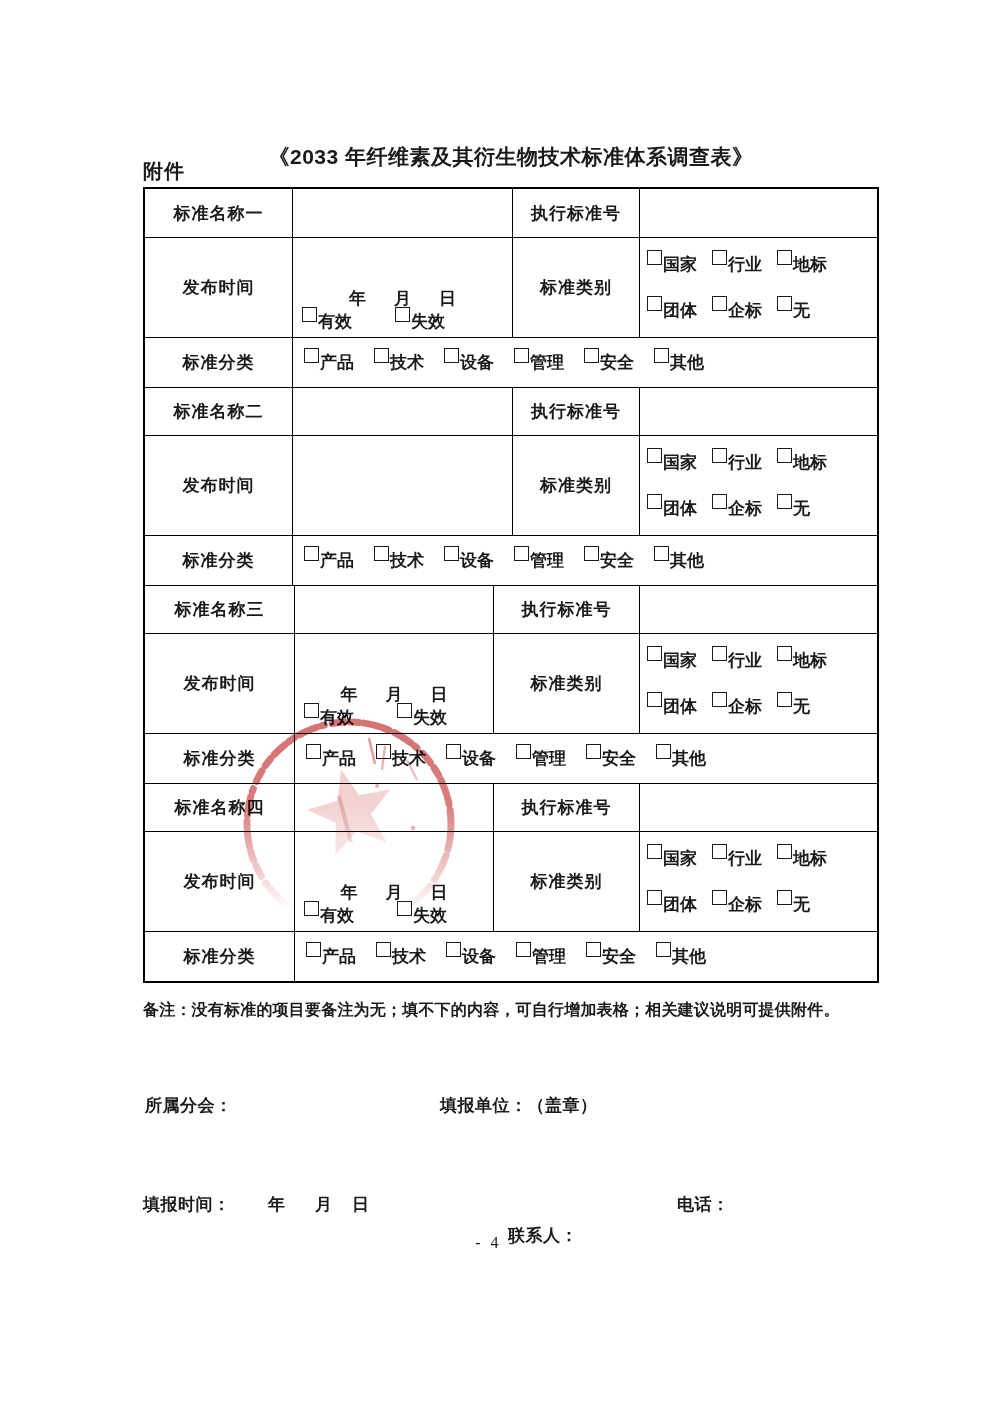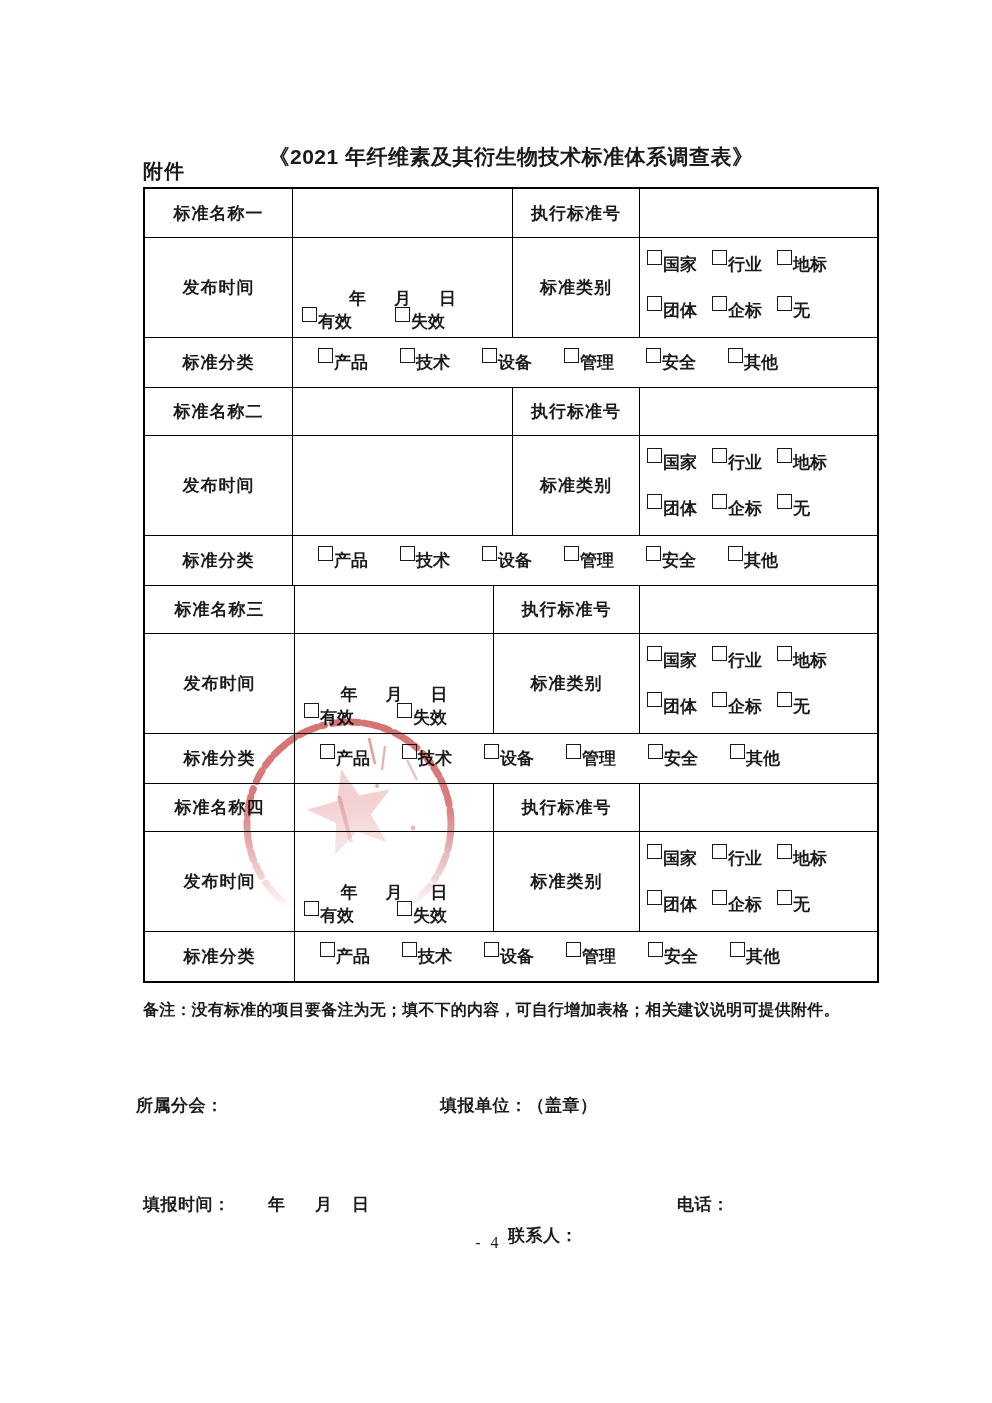--- a/index.html
+++ b/index.html
@@ -31,55 +31,55 @@
   .wa1{width:147px;}.wa2{width:220px;}.wa3{width:127px;}
   .wb1{width:149px;}.wb2{width:199px;}.wb3{width:146px;}
   .wflex{flex:1;gap:9px;}
   .lab{align-items:center;justify-content:center;font-size:17px;font-weight:600;letter-spacing:1px;}
   .time-cell{flex-direction:column;justify-content:flex-end;padding:4px 0;}
   .ymd{text-align:center;font-size:17px;font-weight:600;}
   .ymd span{margin:0 14px;}
   .status-line{display:flex;gap:43px;padding-left:9px;}
   .cat-cell{flex-direction:column;justify-content:space-evenly;padding-left:7px;}
   .cat-line{display:flex;gap:15px;}
-  .class-cell{align-items:center;padding-left:25px;gap:32px;}
+  .class-cell{align-items:center;padding-left:11px;gap:20px;}
   .cb{display:inline-flex;align-items:center;font-size:17px;font-weight:600;white-space:nowrap;}
   .cb .box{
     width:13px;height:13px;border:1.6px solid #1a1a1a;background:#fff;
     display:inline-block;transform:translateY(-7px);margin-right:1px;flex:0 0 auto;
   }
   .fill-cell{background:transparent;}
   
   .note{
     position:absolute;left:143px;top:999px;width:742px;
     font-size:16px;font-weight:600;letter-spacing:0.2px;line-height:1.35;
   }
   .flabel{position:absolute;font-size:17px;font-weight:600;letter-spacing:0.5px;}
-  .pos-branch{left:136px;top:1094px;}
+  .pos-branch{left:145px;top:1094px;}
   .pos-unit{left:440px;top:1094px;}
   .pos-filltime{left:143px;top:1193px;}
   .pos-fy{left:268px;top:1193px;}
   .pos-fm{left:315px;top:1193px;}
   .pos-fd{left:352px;top:1193px;}
   .pos-contact{left:508px;top:1224px;}
   .pos-phone{left:677px;top:1193px;}
   .pagenum{
     position:absolute;left:0;top:1234px;width:992px;text-align:center;
     font-family:"Liberation Serif",serif;font-size:16px;letter-spacing:3px;color:#222;
   }
   
   .stamp{position:absolute;left:227px;top:700px;pointer-events:none;mix-blend-mode:multiply;}
 </style>
 </head>
 <body>
 
 <div class="page">
 
   <div class="attachment">附件</div>
-  <div class="doc-title">《2021 年纤维素及其衍生物技术标准体系调查表》</div>
+  <div class="doc-title">《2033 年纤维素及其衍生物技术标准体系调查表》</div>
 
   <div class="std-table">
 
     <div>
       <div class="row r-name no-bt">
         <div class="cell cfirst wa1 lab">标准名称一</div>
         <div class="cell wa2 fill-cell"></div>
         <div class="cell wa3 lab">执行标准号</div>
         <div class="cell wflex fill-cell"></div>
       </div>

